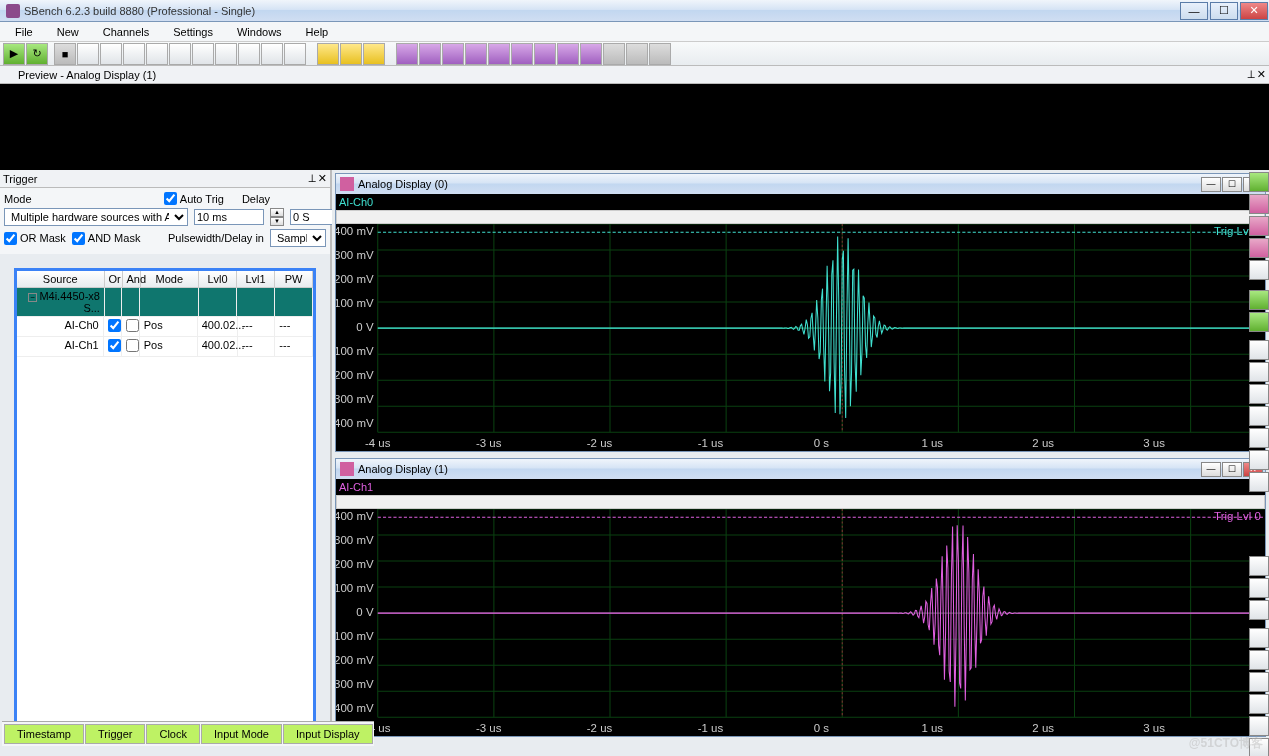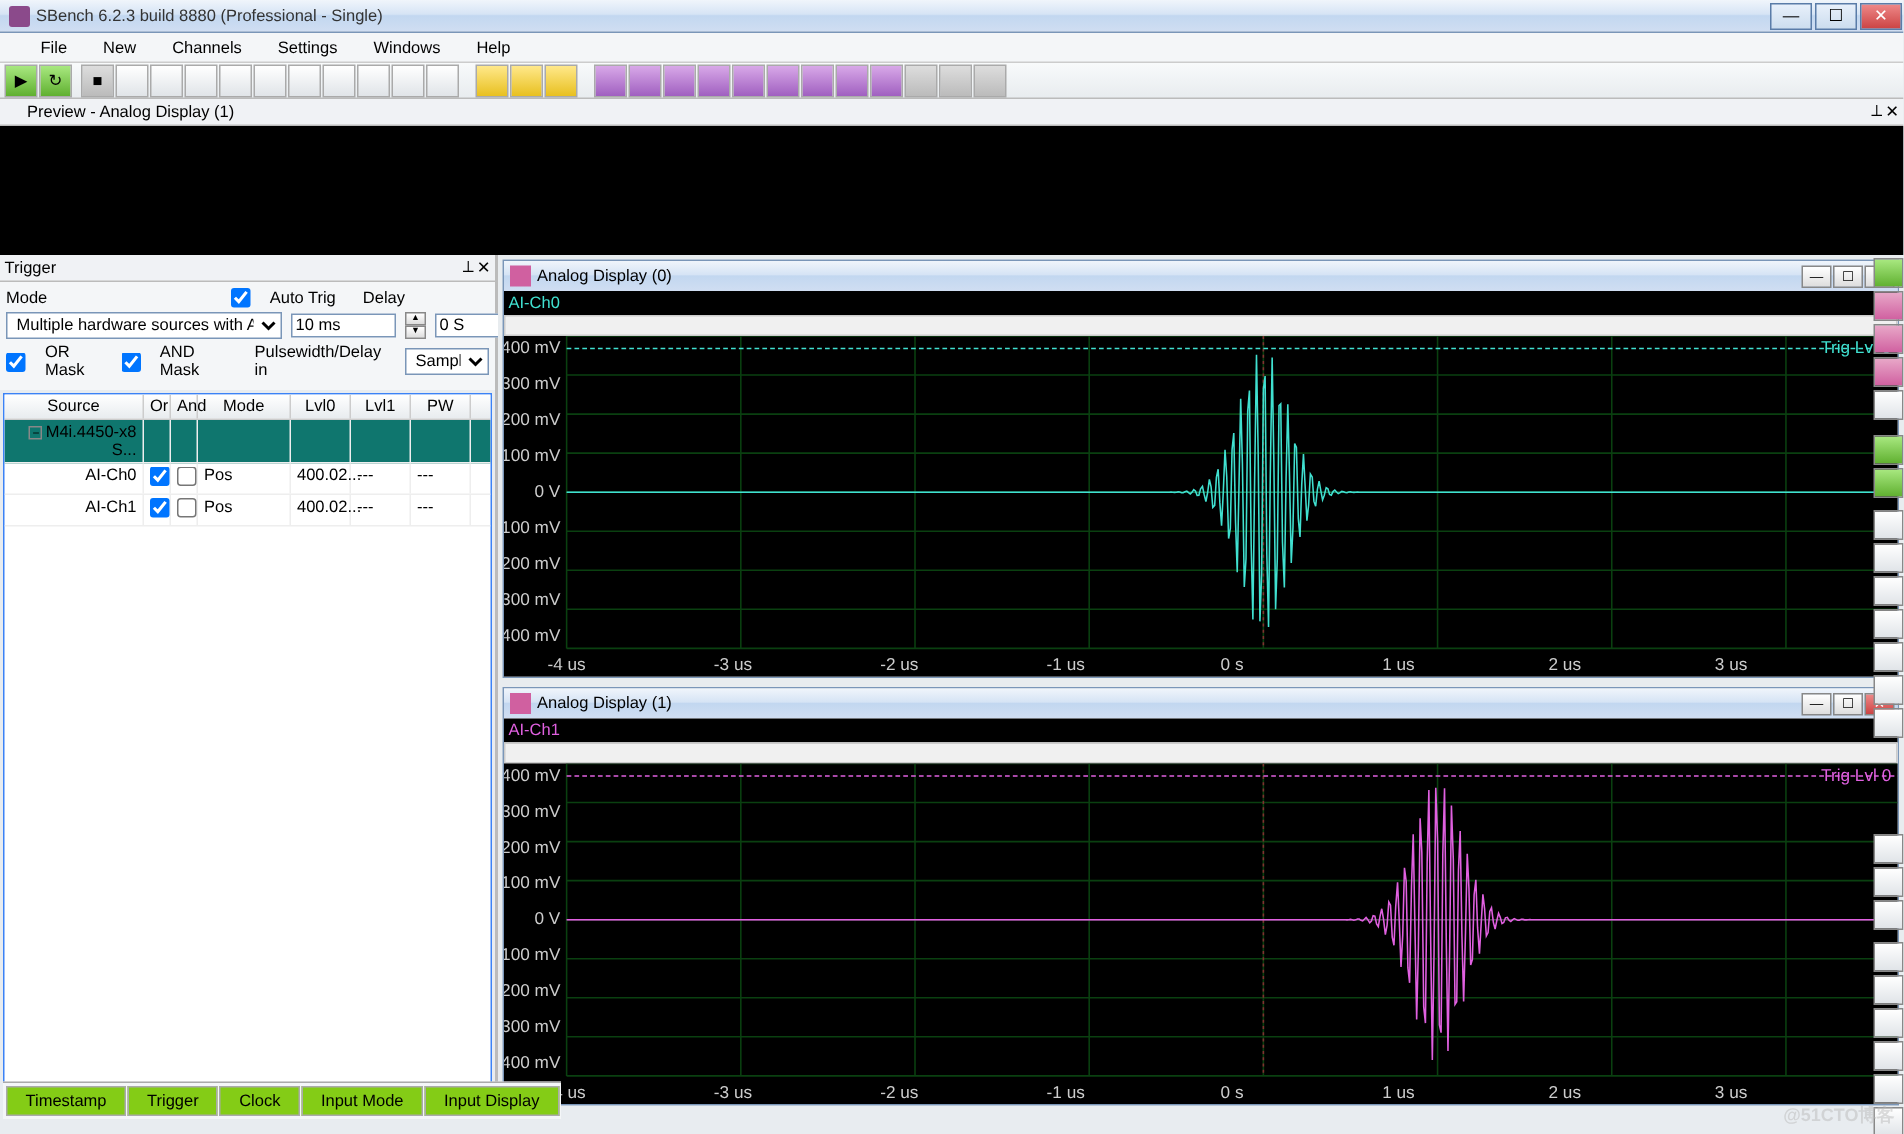--- a/index.html
+++ b/index.html
@@ -4,61 +4,61 @@
 <style>
 * { margin:0; padding:0; box-sizing:border-box; font-family:Tahoma,Arial,sans-serif; font-size:11px; }
 body { width:1269px; height:756px; background:#e8ecf0; overflow:hidden; position:relative; }
 .titlebar { height:22px; background:linear-gradient(#f0f5fb,#d6e4f5 45%,#c2d7f0 50%,#d0def2); display:flex; align-items:center; padding-left:6px; border-bottom:1px solid #7a96b8; }
 .titlebar .app-icon { width:14px; height:14px; background:#8b4a8b; border-radius:2px; margin-right:4px; }
 .title-text { color:#333; }
 .win-btns { margin-left:auto; display:flex; }
 .win-btns div { width:28px; height:18px; margin:1px 1px; border:1px solid #5a7ca8; display:flex; align-items:center; justify-content:center; }
 .win-min,.win-max { background:linear-gradient(#e8f0fb,#cde); }
 .win-close { background:linear-gradient(#e88,#c44); color:#fff; }
-.menubar { height:20px; background:#f4f6f8; display:flex; align-items:center; padding-left:15px; border-bottom:1px solid #ccc; }
+.menubar { height:20px; background:#f4f6f8; display:flex; align-items:center; padding-left:3px; border-bottom:1px solid #ccc; }
 .menubar span { padding:2px 6px; cursor:pointer; }
 .toolbar { height:24px; background:linear-gradient(#f8fafb,#e8ecef); border-bottom:1px solid #bbb; display:flex; align-items:center; padding-left:3px; gap:1px; }
 .tb-btn { width:22px; height:22px; border:1px solid #aaa; background:linear-gradient(#fff,#e0e4e8); display:flex; align-items:center; justify-content:center; cursor:pointer; }
 .tb-btn.yellow { background:linear-gradient(#ffe88a,#e8c020); }
 .tb-btn.green { background:linear-gradient(#a8e880,#60b030); }
 .tb-btn.purple { background:linear-gradient(#d8a8e8,#a060c0); }
 .tb-btn.gray { background:linear-gradient(#ddd,#bbb); }
 .tb-sep { width:4px; }
 .preview-hdr { height:18px; background:#f0f2f5; border-bottom:1px solid #bbb; display:flex; align-items:center; padding-left:18px; }
 .preview-hdr .sp { margin-left:auto; display:flex; gap:2px; margin-right:3px; }
 .preview-area { height:86px; background:#000; }
 .main-row { display:flex; height:570px; }
 .left-panel { width:332px; display:flex; flex-direction:column; border-right:2px solid #bbb; }
 .trig-hdr { height:18px; background:#f0f2f5; border-bottom:1px solid #bbb; display:flex; align-items:center; padding-left:3px; }
 .trig-hdr .sp { margin-left:auto; display:flex; gap:2px; margin-right:3px; }
 .trig-controls { padding:4px; background:#f4f6f8; }
 .trig-row { display:flex; align-items:center; gap:6px; margin-bottom:3px; }
-.trig-row label { display:flex; align-items:center; gap:13px; }
+.trig-row label { display:flex; align-items:center; gap:3px; }
 .trig-row input[type=checkbox] { width:13px; height:13px; }
 .trig-row select,.trig-row input[type=text] { border:1px solid #7a96b8; padding:1px 2px; background:#fff; }
 .spinner { display:flex; flex-direction:column; }
 .spinner div { width:14px; height:9px; border:1px solid #888; background:linear-gradient(#fff,#ddd); font-size:6px; text-align:center; line-height:7px; }
 .tabs { display:flex; border-bottom:1px solid #aaa; background:#f4f6f8; }
 .tab { padding:3px 10px; border:1px solid #aaa; border-bottom:none; background:#e8ecef; margin-right:-1px; cursor:pointer; }
 .tab.active { background:#fff; }
-.table { flex:1; background:#fff; overflow:auto; border:1px solid #3b82f6; margin:2px; }
+.table { flex:1; background:#fff; overflow:auto; border:3px solid #3b82f6; margin:14px; }
 .table-hdr { display:flex; background:linear-gradient(#fff,#e8ecef); border-bottom:1px solid #ccc; }
 .table-hdr div { padding:2px 4px; border-right:1px solid #ccc; text-align:center; }
 .table-row { display:flex; border-bottom:1px solid #eee; }
 .table-row.sel { background:#0f766e; }
 .table-row div { padding:2px 4px; border-right:1px solid #eee; }
 .col-src { width:93px; text-align:right; }
 .col-or { width:18px; text-align:center; }
 .col-and { width:18px; text-align:center; }
 .col-mode { width:62px; }
 .col-lvl { width:40px; }
 .col-pw { width:40px; }
 .exp { display:inline-block; width:9px; height:9px; border:1px solid #888; text-align:center; line-height:7px; font-size:8px; margin-right:2px; }
 .bottom-tabs { display:flex; background:#f4f6f8; border-top:1px solid #aaa; padding:2px; gap:2px; position:absolute; bottom:10px; left:2px; }
-.bottom-tabs .tab { padding:3px 12px; border:1px solid #aaa; background:#84cc16; cursor:pointer; }
+.bottom-tabs .tab { padding:3px 12px; border:1px solid #aaa; background:#bef264; cursor:pointer; }
 .displays { flex:1; display:flex; flex-direction:column; background:#e8ecef; }
 .analog-win { flex:1; margin:3px; border:1px solid #7a96b8; display:flex; flex-direction:column; background:#fff; min-height:0; }
 .aw-title { height:20px; background:linear-gradient(#f0f5fb,#d6e4f5 45%,#c2d7f0 50%,#d0def2); display:flex; align-items:center; padding-left:4px; }
 .aw-title .icon { width:14px; height:14px; background:#d060a0; margin-right:4px; }
 .aw-title .btns { margin-left:auto; display:flex; gap:1px; margin-right:2px; }
 .aw-title .btns div { width:20px; height:15px; border:1px solid #888; background:linear-gradient(#fff,#ddd); display:flex; align-items:center; justify-content:center; font-size:9px; }
 .aw-title .btns .close { background:linear-gradient(#e88,#c44); color:#fff; }
 .ch-label { height:16px; background:#000; padding-left:3px; display:flex; align-items:center; }
 .ch-label.cyan { color:#40e0d0; }
 .ch-label.magenta { color:#e060e0; }

